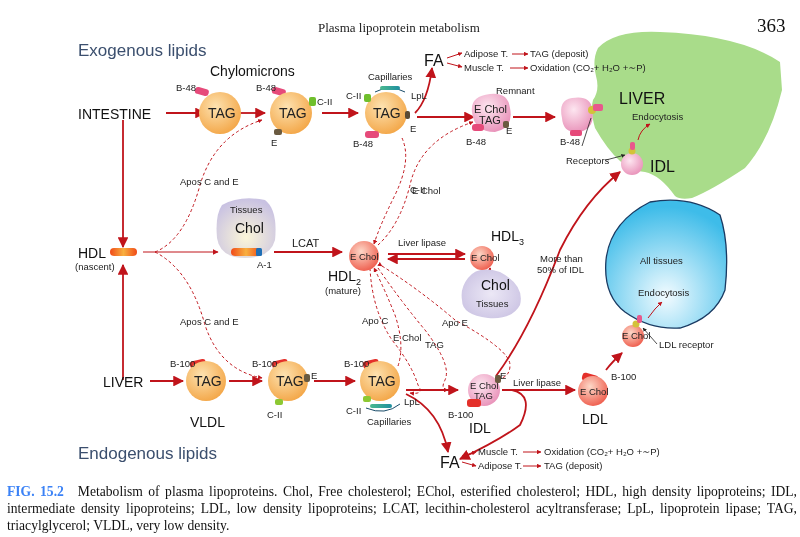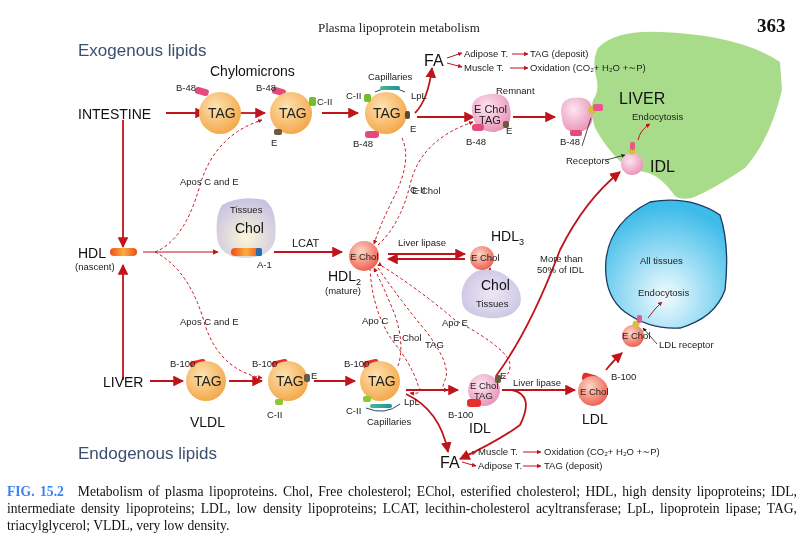--- a/index.html
+++ b/index.html
@@ -1,19 +1,19 @@
 <!DOCTYPE html>
 <html><head>
 <meta charset="utf-8">
 <style>
   html, body { margin:0; padding:0; background:#ffffff; }
   body { width:800px; height:537px; position:relative; overflow:hidden; font-family:"Liberation Sans", sans-serif; }
   #header { position:absolute; left:0; top:12px; width:800px; height:30px;padding-left:7px; }
   #header .title { position:absolute; left:318px; top:8px; font-family:"Liberation Serif", serif; font-size:13px; color:#222; }
-  #header .pagenum { position:absolute; left:757px; top:3px; font-family:"Liberation Serif", serif; font-size:19px; font-weight:bold; color:#111; }
+  #header .pagenum { position:absolute; left:757px; top:3px; font-family:"Liberation Serif", serif; font-size:19px; font-weight:normal; color:#111; }
   #diagram { position:absolute; left:0; top:0; width:800px; height:475px; }
   #caption { position:absolute; left:7px; top:483px; width:790px; font-family:"Liberation Serif", serif; font-size:13.6px; line-height:17px; color:#111; text-align:justify; }
   #caption .fig { color:#3b82f6; font-weight:bold; margin-right:14px; }
   svg text { font-family:"Liberation Sans", sans-serif; }
   .lbl-s { font-size:9.5px; fill:#222; }
   .lbl-m { font-size:11px; fill:#222; }
   .lbl-l { font-size:14px; fill:#111; }
   .lbl-xl { font-size:16px; fill:#111; }
   .sect { font-size:17px; fill:#3b4f6e; }
   .tag { font-size:14px; fill:#222; }

